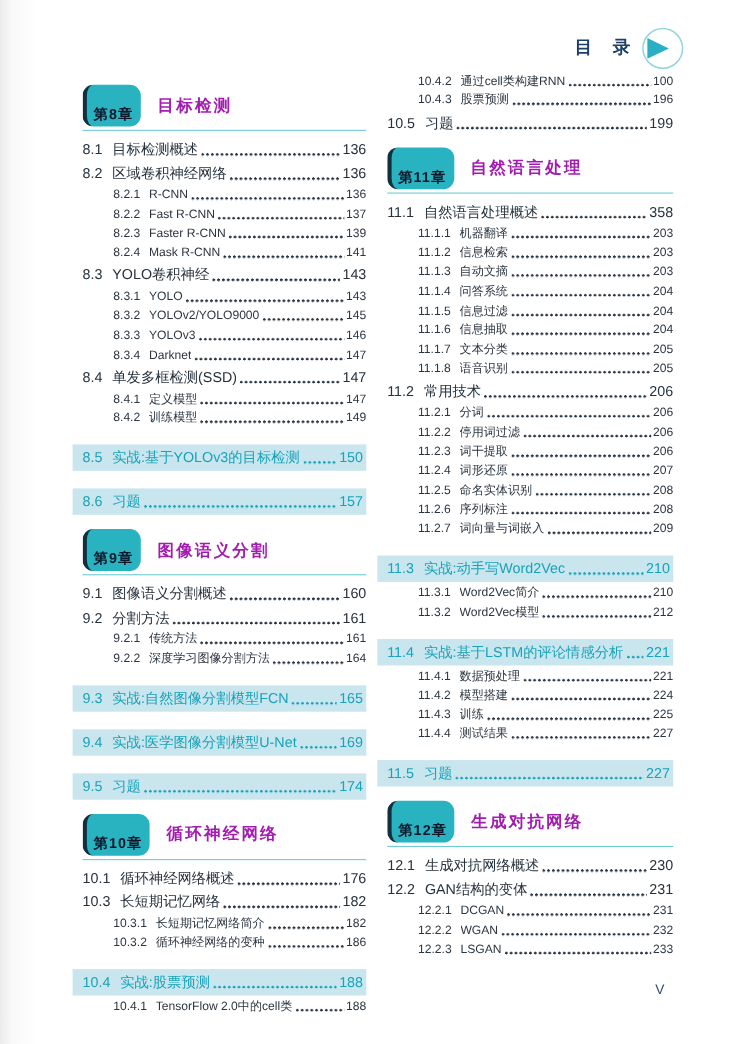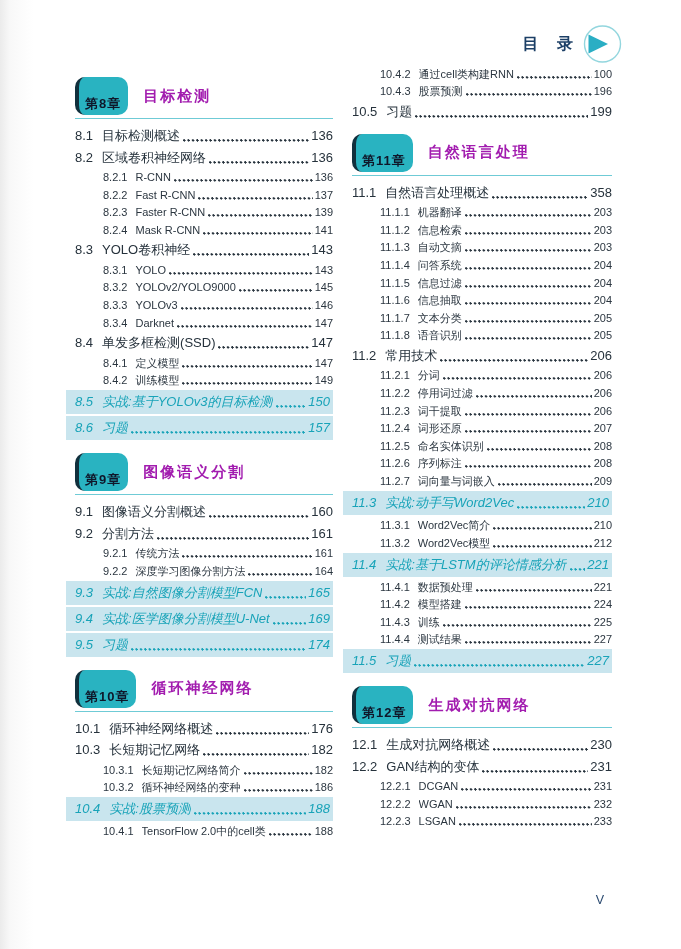--- a/index.html
+++ b/index.html
@@ -122,23 +122,22 @@
     margin: 1.6px 0 1.6px 28px;
     color: #2b3640;
   }
   .lvl2 .num { margin-right: 8px; }
 
   .row.hl {
     background: #c9e5ee;
     color: #18a3b8;
     margin-left: -9px;
     padding: 2px 3px 3px 9px;
-    margin-top: 2px;
+    margin-top: 16px;
     margin-bottom: 2px;
-    font-style: italic;
   }
   .row.hl .leader { color: #18a3b8; }
 </style>
 </head>
 <body>
 
 <div class="edge-shade"></div>
 
 <div class="page-header">
   <span class="header-title">目 录</span>

